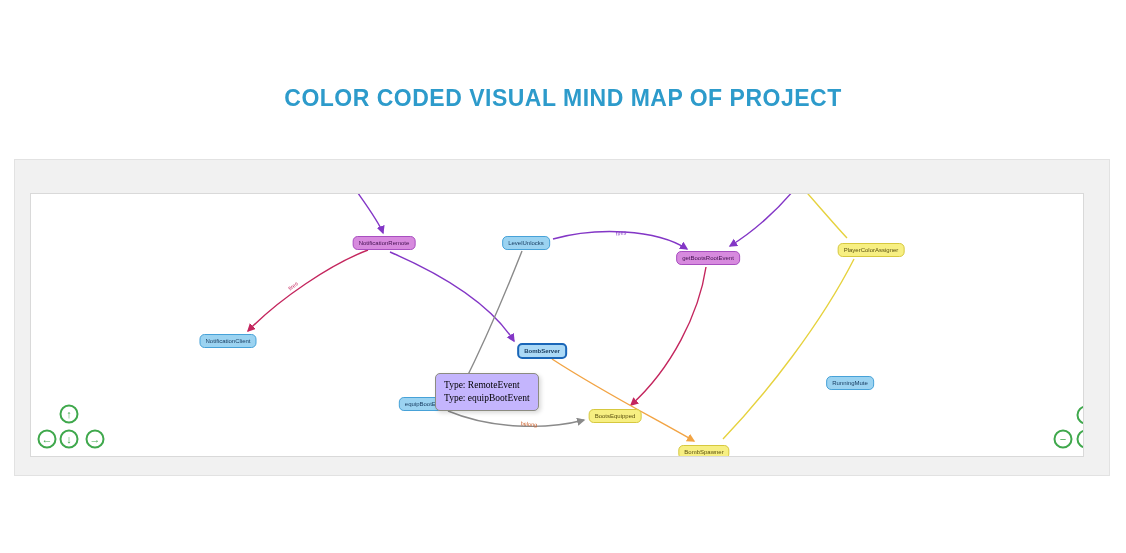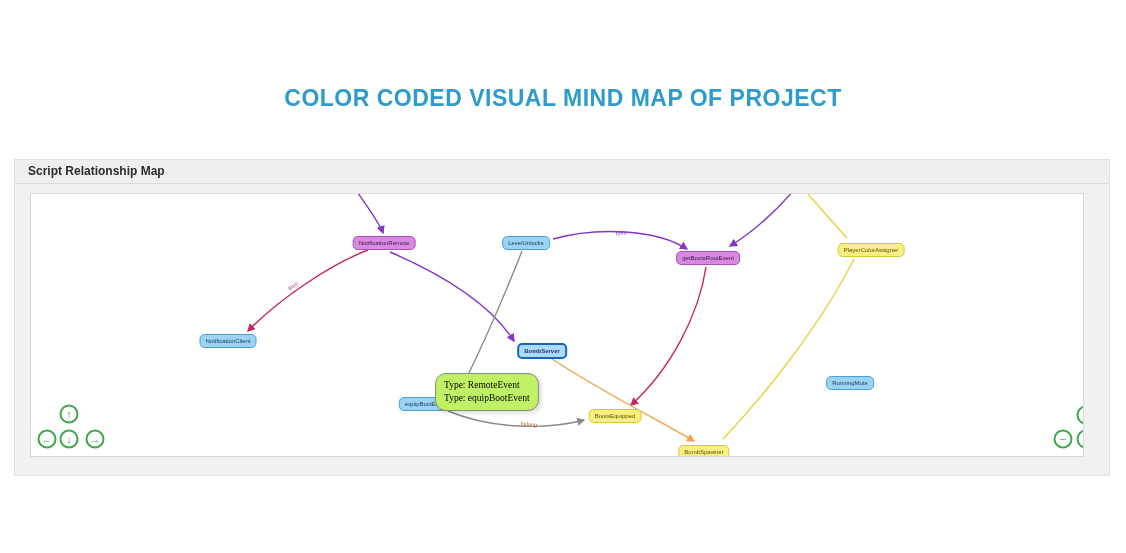--- a/index.html
+++ b/index.html
@@ -26,42 +26,39 @@
   .node.blue   { background:#9bd3f1; border:1px solid #47a2d8; color:#173a5e; }
   .node.purple { background:#d78ade; border:1px solid #a84fc0; color:#43104f; }
   .node.yellow { background:#f7ef82; border:1px solid #d6c83e; color:#5c5210; }
   .node.selected { border:2px solid #1a66b8; background:#abd9f6; font-weight:bold; }
 
   .edge-label { position:absolute; font-size:5.5px; z-index:1; white-space:nowrap; }
   .lbl-crimson { color:#c4265e; }
   .lbl-purple  { color:#8336c6; }
   .lbl-orange  { color:#cc5f2a; }
 
-  .tooltip { position:absolute; left:404px; top:179px; z-index:3; background:#bef264;
-             border:1px solid #8c8c80; border-radius:11px; padding:5px 8px;
+  .tooltip { position:absolute; left:404px; top:179px; z-index:3; background:#c4b5fd;
+             border:1px solid #8c8c80; border-radius:5px; padding:5px 8px;
              font-family:"Liberation Serif", serif; font-size:9.5px; line-height:13px;
              color:#000; box-shadow:2px 2px 4px rgba(0,0,0,.15); }
 
   .nav-btn { position:absolute; width:19px; height:19px; border-radius:50%;
              border:2px solid #3fa84c; color:#3fa84c; background:rgba(255,255,255,.85);
              display:flex; align-items:center; justify-content:center; font-size:11px;
              line-height:1; box-sizing:border-box; z-index:4; cursor:pointer;
              transform:translate(-50%,-50%); user-select:none; }
 </style>
 </head>
 <body>
 
 <div class="page">
 
   <h1 class="title">Color Coded Visual Mind Map of Project</h1>
 
   <section class="panel">
-    <div class="panel-header">
-      <span>Script Relationship Map</span>
-    </div>
 
     <div class="canvas">
 
       <svg class="edges" width="1052" height="262" viewBox="0 0 1052 262">
         <defs>
           <marker id="arr-purple" markerWidth="7" markerHeight="7" refX="5" refY="3" orient="auto">
             <path d="M0,0 L6,3 L0,6 z" fill="#8336c6"></path>
             </marker>
           <marker id="arr-crimson" markerWidth="7" markerHeight="7" refX="5" refY="3" orient="auto">
             <path d="M0,0 L6,3 L0,6 z" fill="#c4265e"></path>

